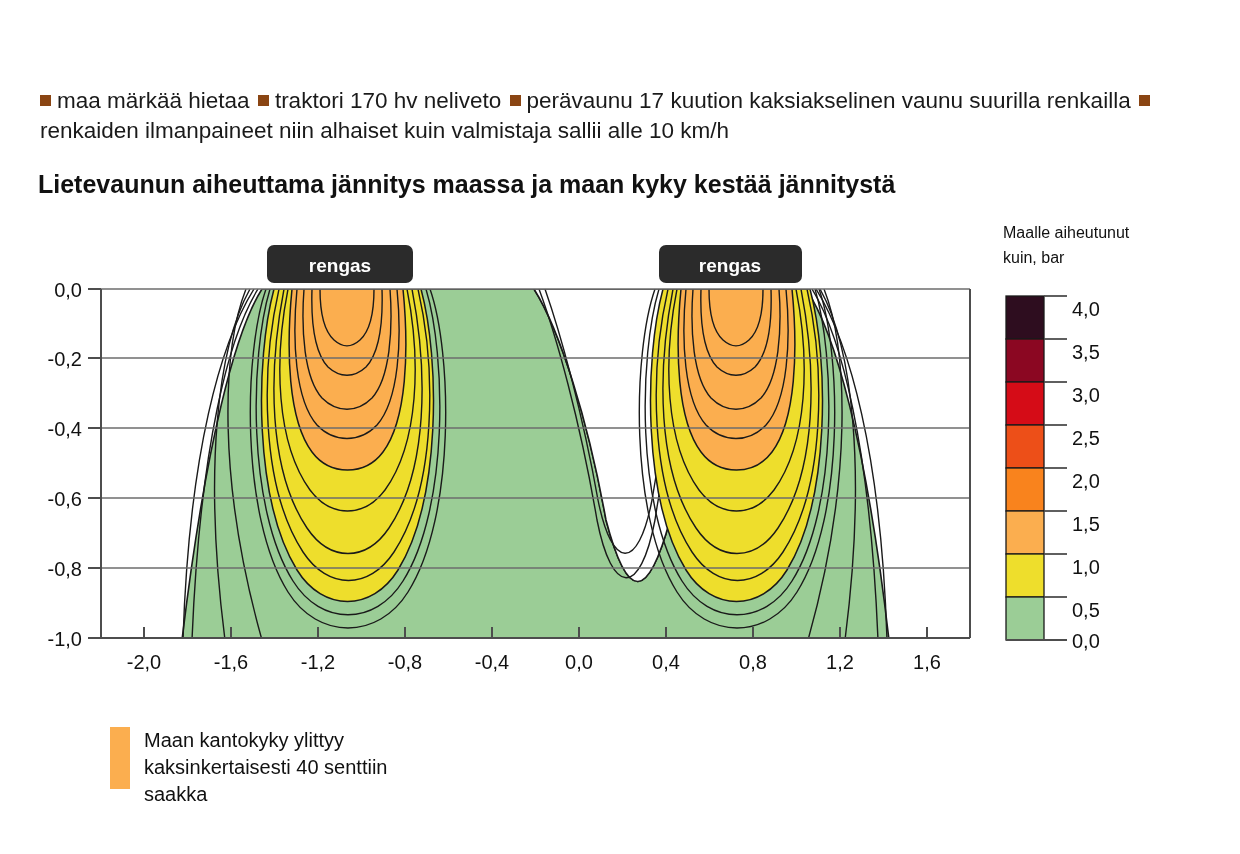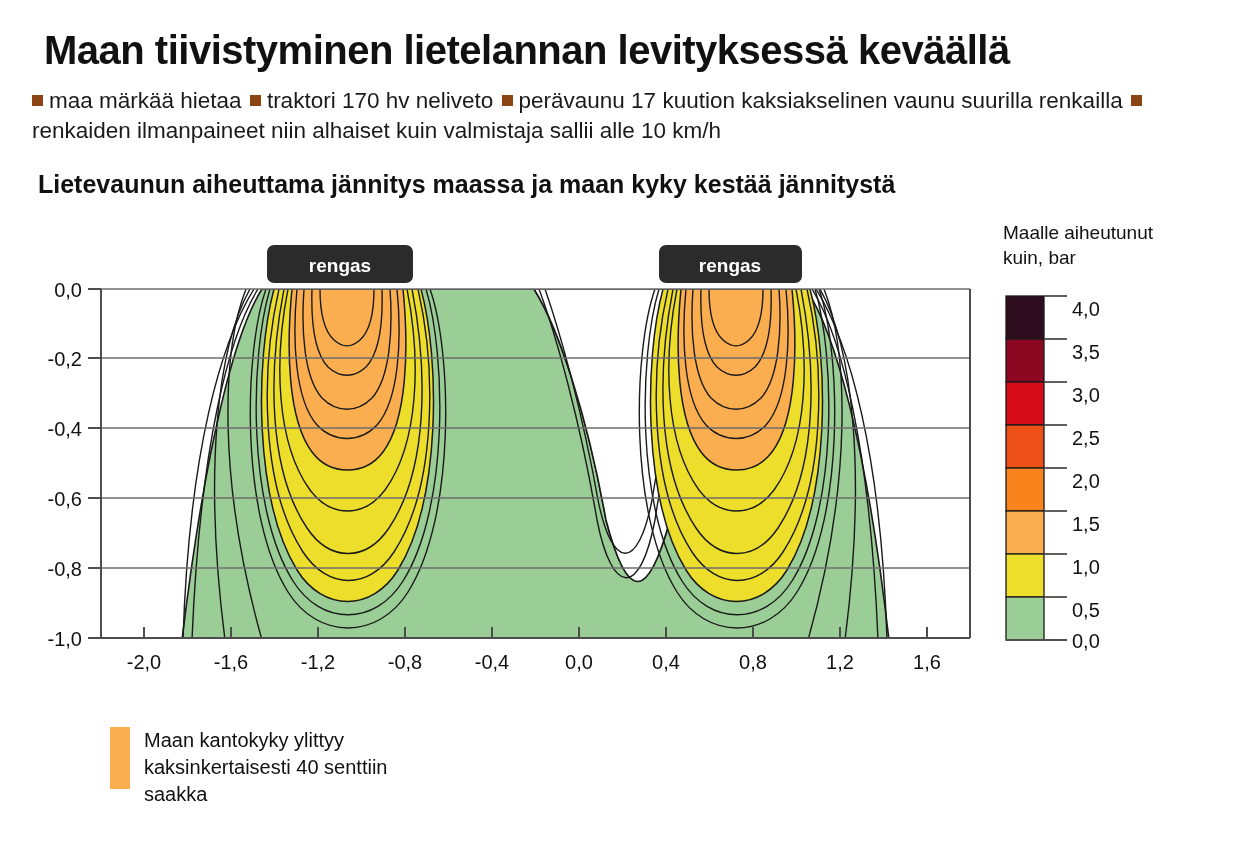--- a/index.html
+++ b/index.html
@@ -14,42 +14,42 @@
   }
   .page{position:relative;width:1240px;height:854px;}
 
   
   .title{
     position:absolute;left:44px;top:28px;
     font-size:40px;font-weight:bold;letter-spacing:-0.5px;
     color:#111;white-space:nowrap;
   }
   .subtitle-block{
-    position:absolute;left:32px;top:86px;width:1165px;
+    position:absolute;left:40px;top:86px;width:1165px;
     font-size:22.5px;line-height:30px;color:#1a1a1a;
   }
   .bullet{
     display:inline-block;width:11px;height:11px;background:#8a4513;
     margin-right:6px;margin-left:2px;vertical-align:middle;
     position:relative;top:-2px;
   }
   .bullet.first{margin-left:0;}
   .chart-title{
     position:absolute;left:38px;top:170px;
     font-size:25px;font-weight:bold;color:#111;white-space:nowrap;
   }
 
   
   .ylabel{
     position:absolute;left:38px;top:220px;
     font-size:19px;line-height:25px;color:#111;
   }
   .cbar-title{
     position:absolute;left:1003px;top:220px;
-    font-size:19px;line-height:25px;color:#111;
+    font-size:16px;line-height:25px;color:#111;
   }
   .xlabel{
     position:absolute;left:676px;top:686px;
     font-size:19px;font-weight:bold;color:#111;white-space:nowrap;
   }
 
   
   .plot-wrap{position:absolute;left:0;top:0;width:1240px;height:854px;}
   svg.plot{position:absolute;left:0;top:0;}
 
@@ -66,21 +66,20 @@
   }
   .legend-item{display:flex;gap:14px;align-items:flex-start;padding-left:10px;}
   .swatch{width:20px;height:62px;flex:none;}
   .legend-text{font-size:20px;line-height:27px;color:#111;max-width:290px;}
 </style>
 </head>
 <body>
 
 <div class="page">
 
-  <div class="title">Maan tiivistyminen lietelannan levityksessä keväällä</div>
 
   <div class="subtitle-block">
     <span class="bullet first"></span><span>maa märkää hietaa</span>
     <span class="bullet"></span><span>traktori 170 hv neliveto</span>
     <span class="bullet"></span><span>perävaunu 17 kuution kaksiakselinen vaunu suurilla renkailla</span>
     <span class="bullet"></span><span>renkaiden ilmanpaineet niin alhaiset kuin valmistaja sallii alle 10 km/h</span>
   </div>
 
   <div class="chart-title">Lietevaunun aiheuttama jännitys maassa ja maan kyky kestää jännitystä</div>
 

